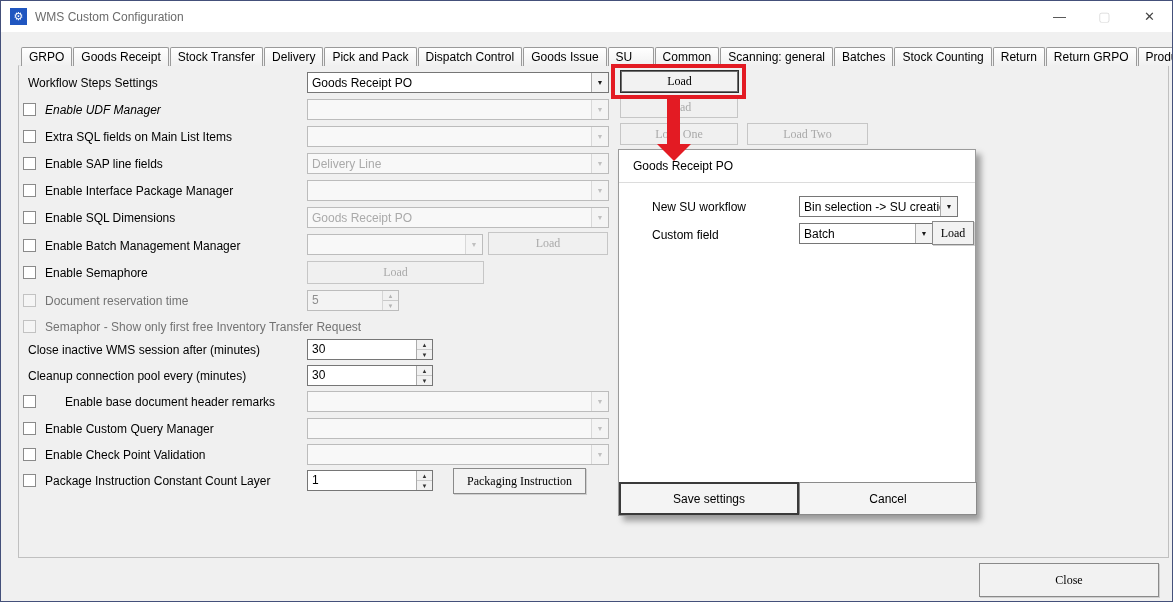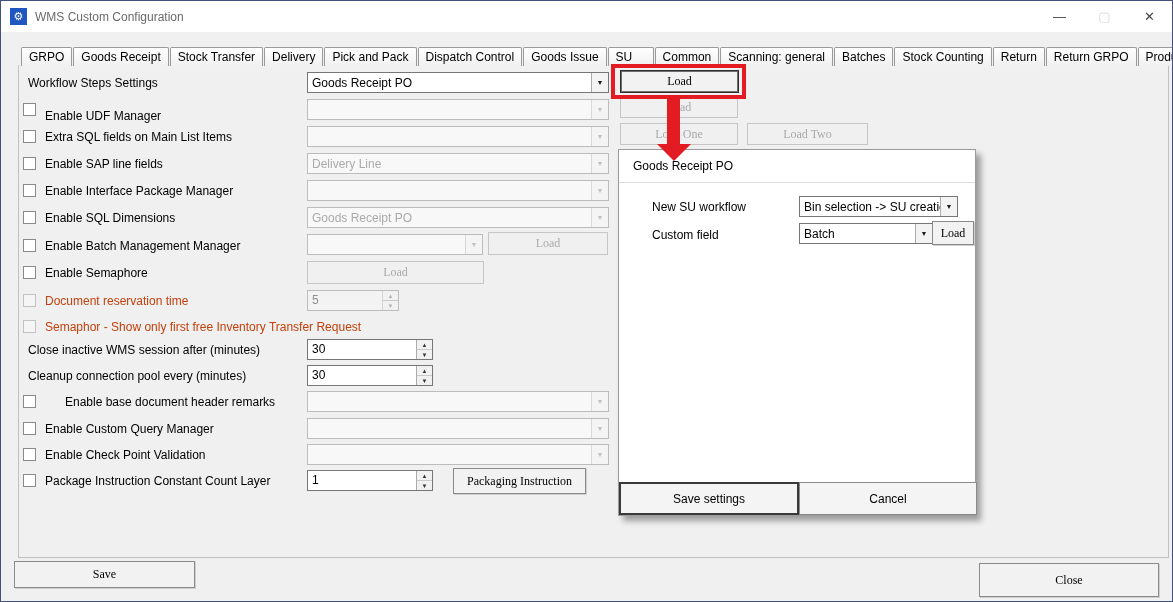--- a/index.html
+++ b/index.html
@@ -12,21 +12,21 @@
   .title-text { margin-left:8px; color:#6b6b6b; font-size:12px; }
   .win-controls { position:absolute; right:0; top:0; height:31px; display:flex; }
   .win-btn { width:45px; height:31px; display:flex; align-items:center; justify-content:center; color:#444; font-size:13px; }
   .win-btn.disabled { color:#d8d8d8; }
 
   
   .tabstrip { position:absolute; left:20px; top:46px; height:19px; display:flex; z-index:3; }
   .tab { height:19px; padding:2px 7px 0 7px; background:linear-gradient(#ffffff,#f0f0f0); border:1px solid #9a9a9a; border-bottom:none; border-radius:2px 2px 0 0; margin-right:1px; white-space:nowrap; color:#000; }
   .tabpage { position:absolute; left:17px; top:64px; width:1151px; height:493px; border:1px solid #c0c0c0; border-top:1px solid #e3e3e3; background:#f0f0f0; }
   .lbl { position:absolute; white-space:nowrap; line-height:15px; }
-  .lbl.disabled { color:#c2410c; }
+  .lbl.disabled { color:#737373; }
   .chk { position:absolute; width:13px; height:13px; background:#fff; border:1px solid #8a8a8a; }
   .chk.disabled { background:#f5f5f5; border-color:#c2c2c2; }
 
   .combo { position:absolute; height:21px; background:#fff; border:1px solid #767676; display:flex; align-items:center; }
   .combo .val { flex:1; padding:0 4px; overflow:hidden; white-space:nowrap; }
   .combo .arrow { width:17px; height:100%; display:flex; align-items:center; justify-content:center; font-size:7px; color:#1a1a1a; border-left:1px solid #ababab; background:#f3f3f3; }
   .combo.disabled { background:#f8f8f8; border-color:#bcbcbc; }
   .combo.disabled .val { color:#aaaaaa; }
   .combo.disabled .arrow { color:#c0c0c0; border-left-color:#d8d8d8; background:#f4f4f4; }
 
@@ -96,21 +96,21 @@
       <div class="tab">Production</div>
     </div>
 
   <div id="form-rows">
       <div class="lbl" style="left: 27px; top: 75px;">Workflow Steps Settings</div>
       <div class="combo" style="left: 306px; top: 71px; width: 302px;">
         <span class="val">Goods Receipt PO</span>
         <span class="arrow">▼</span>
       </div>
       <div class="chk" style="left: 22px; top: 102px;"></div>
-      <div class="lbl" style="left: 44px; top: 108px;">Enable UDF Manager</div>
+      <div class="lbl" style="left: 44px; top: 102px; font-style: italic;">Enable UDF Manager</div>
       <div class="combo disabled" style="left: 306px; top: 98px; width: 302px;">
         <span class="val"></span>
         <span class="arrow">▼</span>
       </div>
       <div class="chk" style="left: 22px; top: 129px;"></div>
       <div class="lbl" style="left: 44px; top: 129px;">Extra SQL fields on Main List Items</div>
       <div class="combo disabled" style="left: 306px; top: 125px; width: 302px;">
         <span class="val"></span>
         <span class="arrow">▼</span>
       </div>
@@ -221,16 +221,15 @@
     <div class="combo" style="left:180px; top:73px; width:134px;">
       <span class="val">Batch</span>
       <span class="arrow">▼</span>
     </div>
     <button class="btn" style="left:313px; top:71px; width:42px; height:24px;">Load</button>
 
     <div class="popup-btn popup-cancel">Cancel</div>
     <div class="popup-btn popup-save">Save settings</div>
   </div>
 
-  <button class="btn footer-btn" style="left:13px; top:560px; width:181px;">Save</button>
   <button class="btn footer-btn" style="left:978px; top:562px; width:180px; height:34px;">Close</button>
 
 </div>
 
 </body></html>

